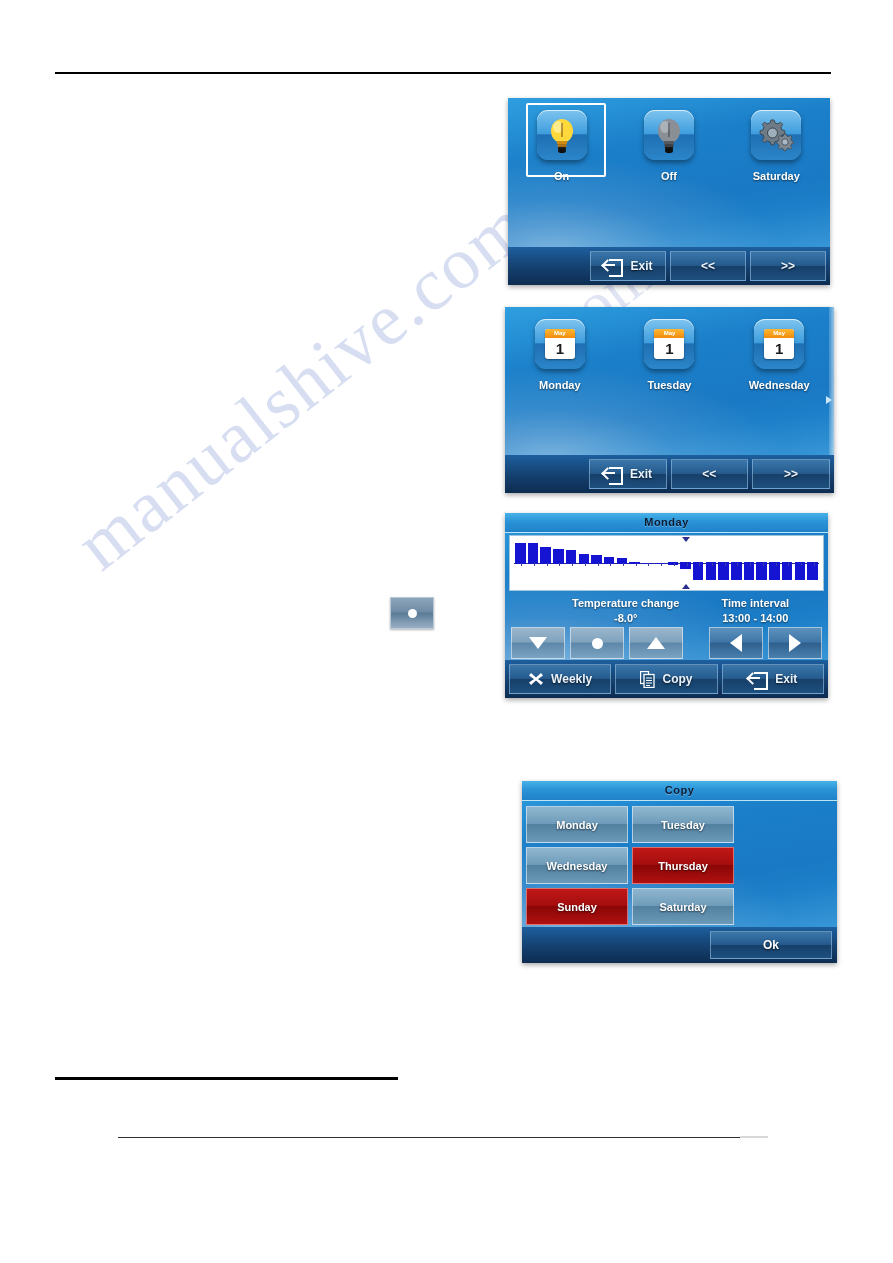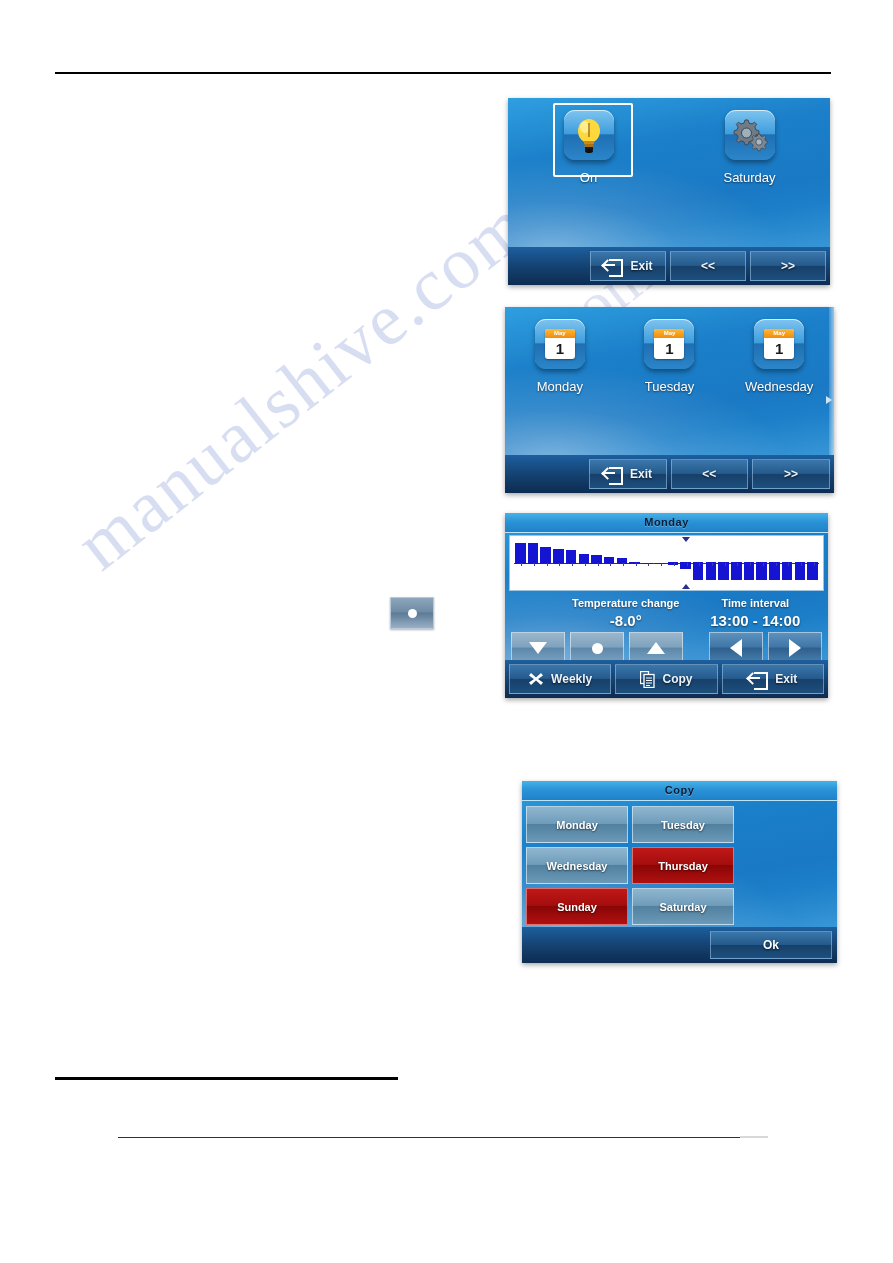--- a/index.html
+++ b/index.html
@@ -66,21 +66,21 @@
     width:50px;height:50px;margin:0 auto;border-radius:11px;
     background:linear-gradient(to bottom,#7fc4ef 0%,#3f9ede 47%,#1f6fb3 50%,#2b86c9 100%);
     box-shadow:0 3px 5px rgba(0,0,0,.38), inset 0 1px 0 rgba(255,255,255,.7);
     position:relative;display:flex;align-items:center;justify-content:center;
   }
   .tile.sel::before{
     content:"";position:absolute;left:8px;top:-7px;width:76px;height:70px;
     border:2px solid #ffffff;border-radius:2px;
   }
   .tilelabel{
-    margin-top:10px;color:#fff;font-size:13px;font-weight:normal;
+    margin-top:10px;color:#fff;font-size:11px;font-weight:bold;
     text-shadow:0 1px 2px rgba(0,0,0,.6);
   }
 
   
   .navbar{
     position:absolute;left:0;right:0;bottom:0;height:38px;z-index:4;
     background:linear-gradient(to bottom,#1d5f9e 0%,#14406f 55%,#0d2c51 100%);
     display:flex;align-items:center;padding:0 4px;gap:4px;
   }
   .navbtn{
@@ -107,21 +107,21 @@
   .axis{position:absolute;left:0;right:0;top:50%;height:1px;background:#2b2f8f;}
   .bar{position:absolute;width:9px;background:#1414d2;}
   .tick{position:absolute;width:1px;height:3px;background:#3a3ea0;top:50%;}
   .marker{position:absolute;left:0;width:0;height:0;}
   .marker.top{border-left:4px solid transparent;border-right:4px solid transparent;border-top:5px solid #2b2f8f;top:1px;}
   .marker.bot{border-left:4px solid transparent;border-right:4px solid transparent;border-bottom:5px solid #2b2f8f;bottom:1px;}
 
   .readouts{position:relative;z-index:3;display:flex;padding:6px 8px 0 8px;color:#fff;margin-left:48px;}
   .ro{flex:1;text-align:center;}
   .ro .cap{font-size:11px;font-weight:bold;text-shadow:0 1px 2px rgba(0,0,0,.55);}
-  .ro .val{font-size:15px;font-weight:bold;margin-top:3px;text-shadow:0 1px 2px rgba(0,0,0,.55);}
+  .ro .val{font-size:11px;font-weight:bold;margin-top:3px;text-shadow:0 1px 2px rgba(0,0,0,.55);}
 
   .ctrlrow{position:relative;z-index:3;display:flex;gap:5px;padding:3px 6px 0 6px;}
   .ctrlgrp{display:flex;gap:5px;flex:1;}
   .ctrlgrp.right{justify-content:flex-end;}
   .cbtn{
     width:52px;height:30px;display:flex;align-items:center;justify-content:center;
     background:linear-gradient(to bottom,#9ab6cc 0%,#7fa2bd 47%,#5d87a9 50%,#7ba3c2 100%);
     border:1px solid rgba(230,243,252,.6);
   }
   .cbtn.dark{background:linear-gradient(to bottom,#5d91bd 0%,#3f76a7 47%,#2e5f8d 50%,#4a80ae 100%);}
@@ -199,20 +199,34 @@
             <path d="M12 24 h10 v3 h-10 z" fill="#c98a17"></path>
             <path d="M12.5 27 h9 v3 h-9 z" fill="#a87214"></path>
             <path d="M13 30 h8 v3 h-8 z" fill="#1c1c1c"></path>
             <ellipse cx="17" cy="34" rx="4" ry="2" fill="#111"></ellipse>
             <path d="M17 6 v14" stroke="#8a5c0c" stroke-width="1.2" fill="none"></path>
           </svg>
         </div>
         <div class="tilelabel">On</div>
       </div>
 
+      <div class="tile">
+        <div class="tilebox">
+          <svg width="34" height="36" viewBox="0 0 34 36">
+            <ellipse cx="17" cy="14" rx="11" ry="12" fill="#8a8f96"></ellipse>
+            <ellipse cx="13" cy="10" rx="5" ry="6" fill="#b9bfc6" opacity=".7"></ellipse>
+            <path d="M12 24 h10 v3 h-10 z" fill="#55595e"></path>
+            <path d="M12.5 27 h9 v3 h-9 z" fill="#3d4045"></path>
+            <path d="M13 30 h8 v3 h-8 z" fill="#151515"></path>
+            <ellipse cx="17" cy="34" rx="4" ry="2" fill="#0d0d0d"></ellipse>
+            <path d="M17 6 v14" stroke="#4a4d52" stroke-width="1.2" fill="none"></path>
+          </svg>
+        </div>
+        <div class="tilelabel">Off</div>
+      </div>
 
       <div class="tile">
         <div class="tilebox">
           <svg width="36" height="34" viewBox="0 0 36 34">
             <g fill="#6f7b86" stroke="#404a54" stroke-width="1">
               <path d="M13 2 l3 0 l1 3 l3 1 l2.5-1.8 l2.2 2.2 l-1.8 2.5 l1 3 l3 1 l0 3 l-3 1 l-1 3 l1.8 2.5 l-2.2 2.2 l-2.5-1.8 l-3 1 l-1 3 l-3 0 l-1-3 l-3-1 l-2.5 1.8 l-2.2-2.2 l1.8-2.5 l-1-3 l-3-1 l0-3 l3-1 l1-3 l-1.8-2.5 l2.2-2.2 l2.5 1.8 l3-1 z"></path>
             </g>
             <circle cx="14.5" cy="15" r="5" fill="#9fb0bd" stroke="#3d4650" stroke-width="1"></circle>
             <g fill="#7d8893" stroke="#414b55" stroke-width=".8">
               <path d="M26 16 l2 0 l.7 2 l2 .7 l1.7-1.2 l1.5 1.5 l-1.2 1.7 l.7 2 l2 .7 l0 2 l-2 .7 l-.7 2 l1.2 1.7 l-1.5 1.5 l-1.7-1.2 l-2 .7 l-.7 2 l-2 0 l-.7-2 l-2-.7 l-1.7 1.2 l-1.5-1.5 l1.2-1.7 l-.7-2 l-2-.7 l0-2 l2-.7 l.7-2 l-1.2-1.7 l1.5-1.5 l1.7 1.2 l2-.7 z"></path>

